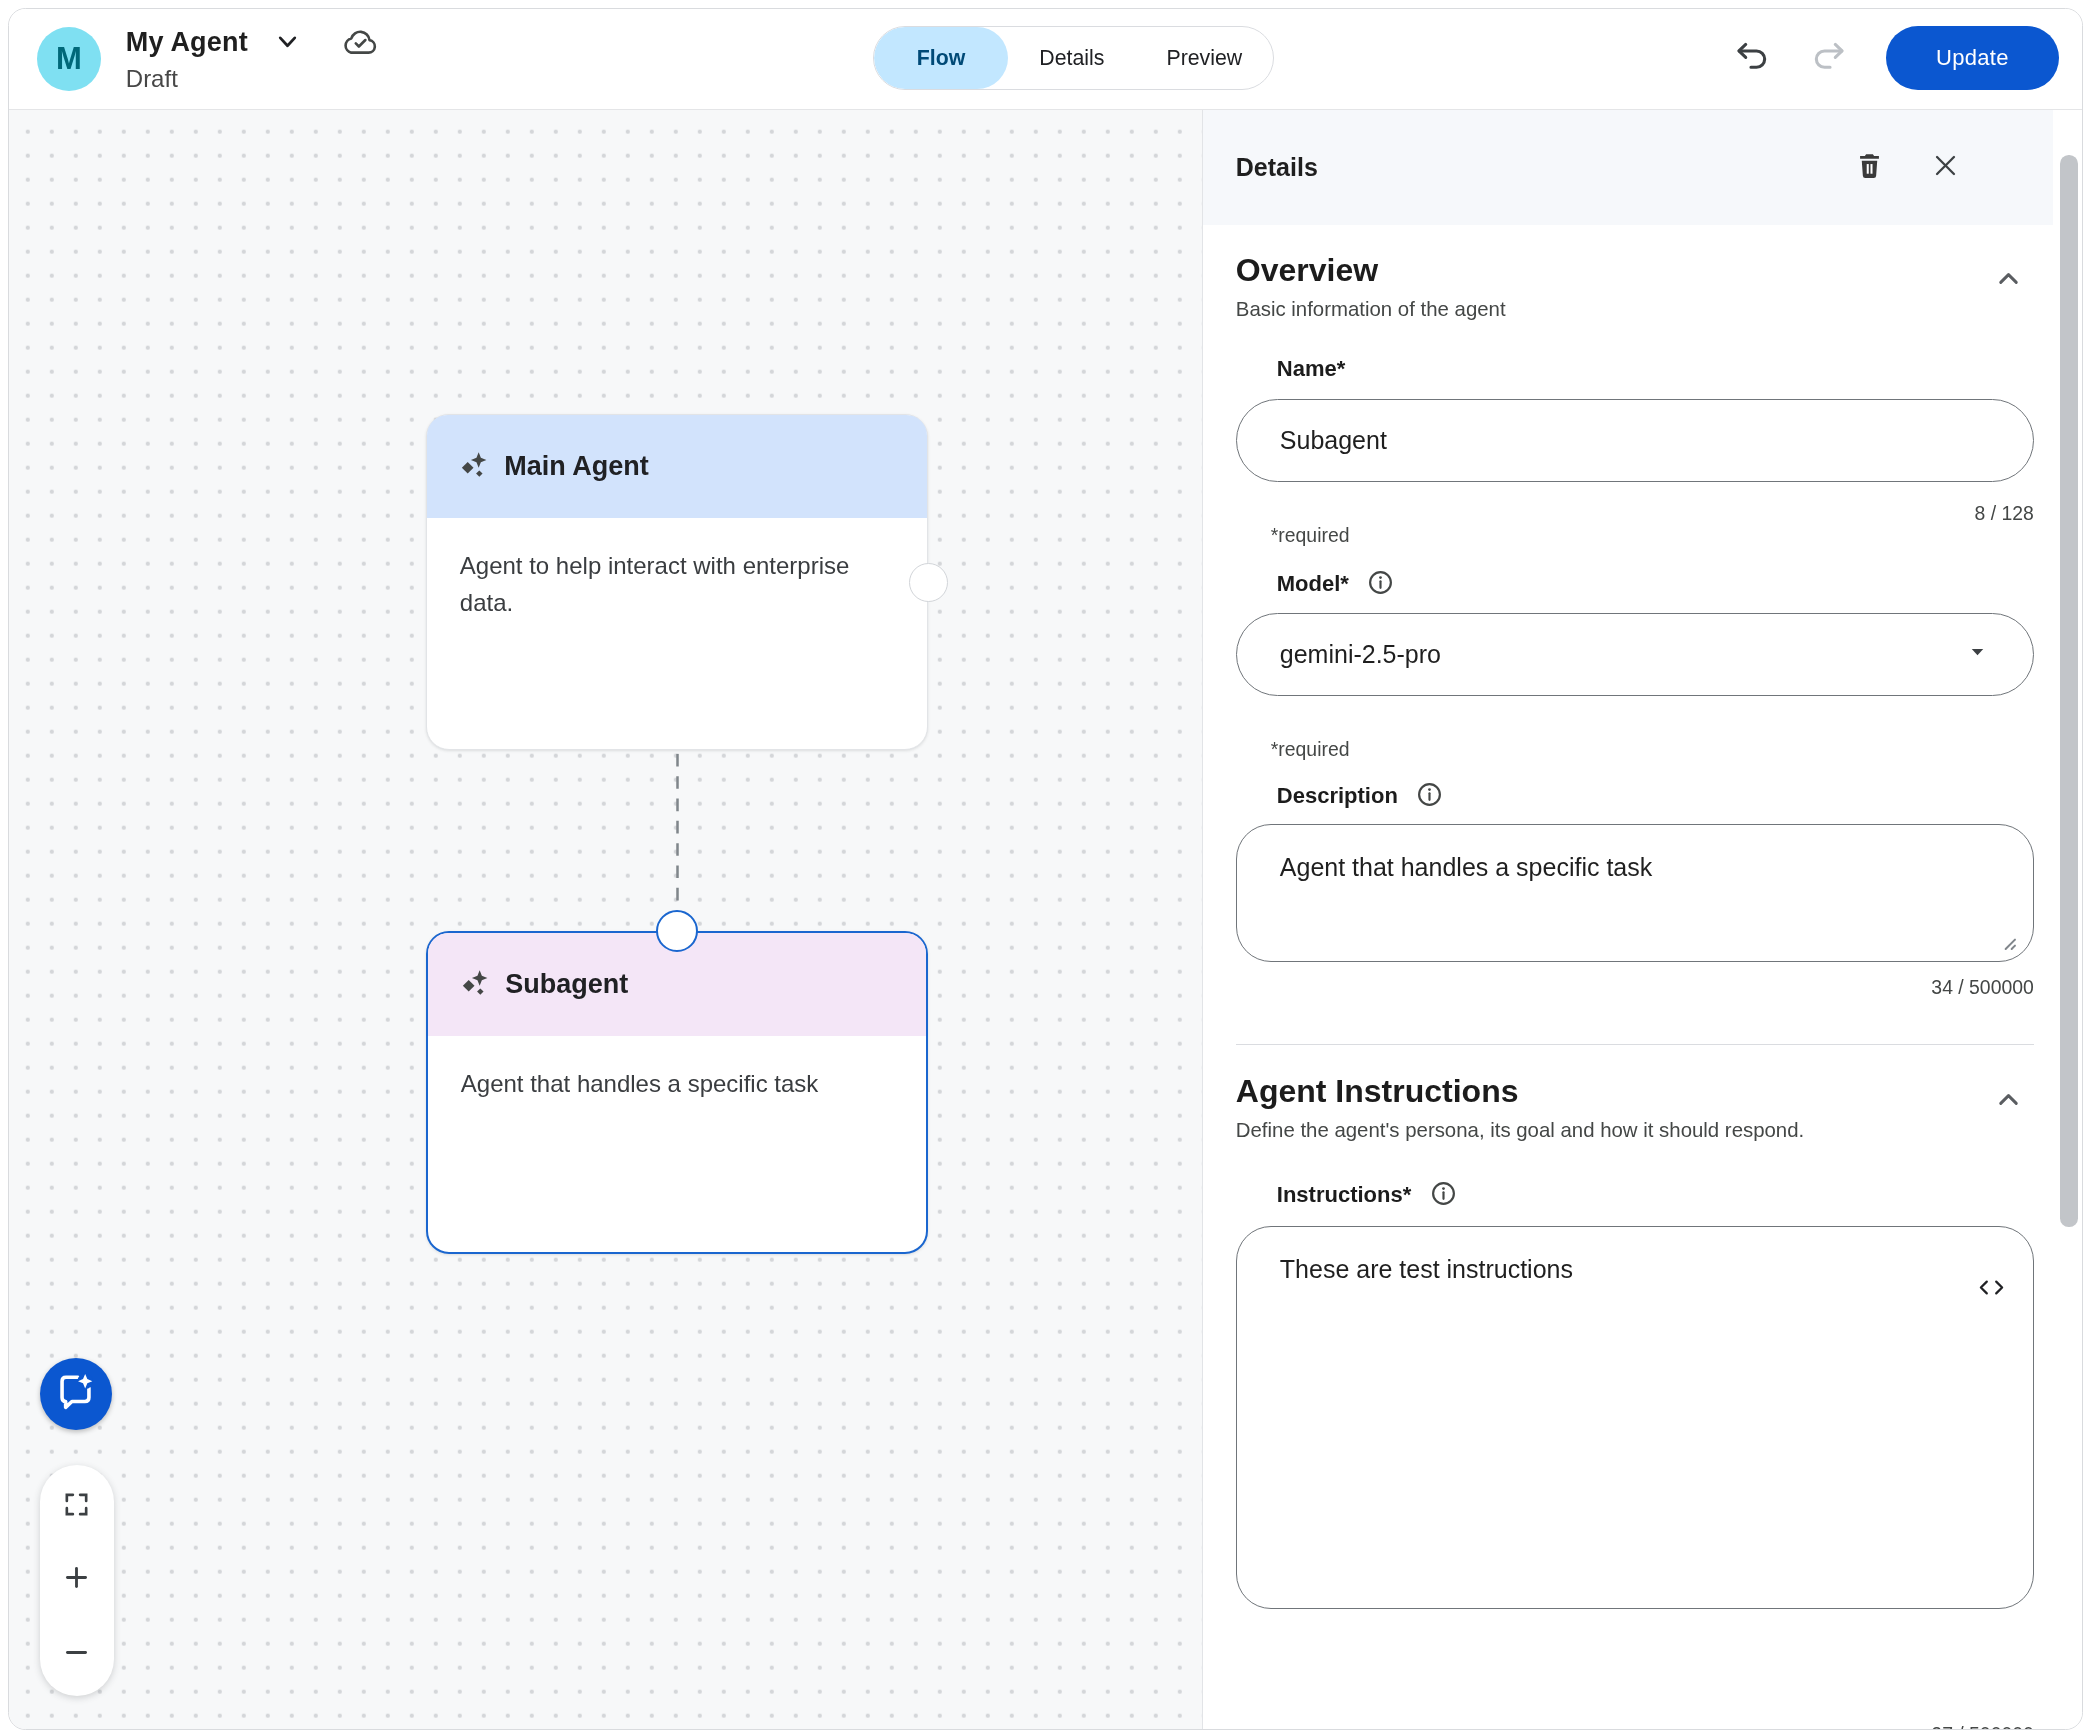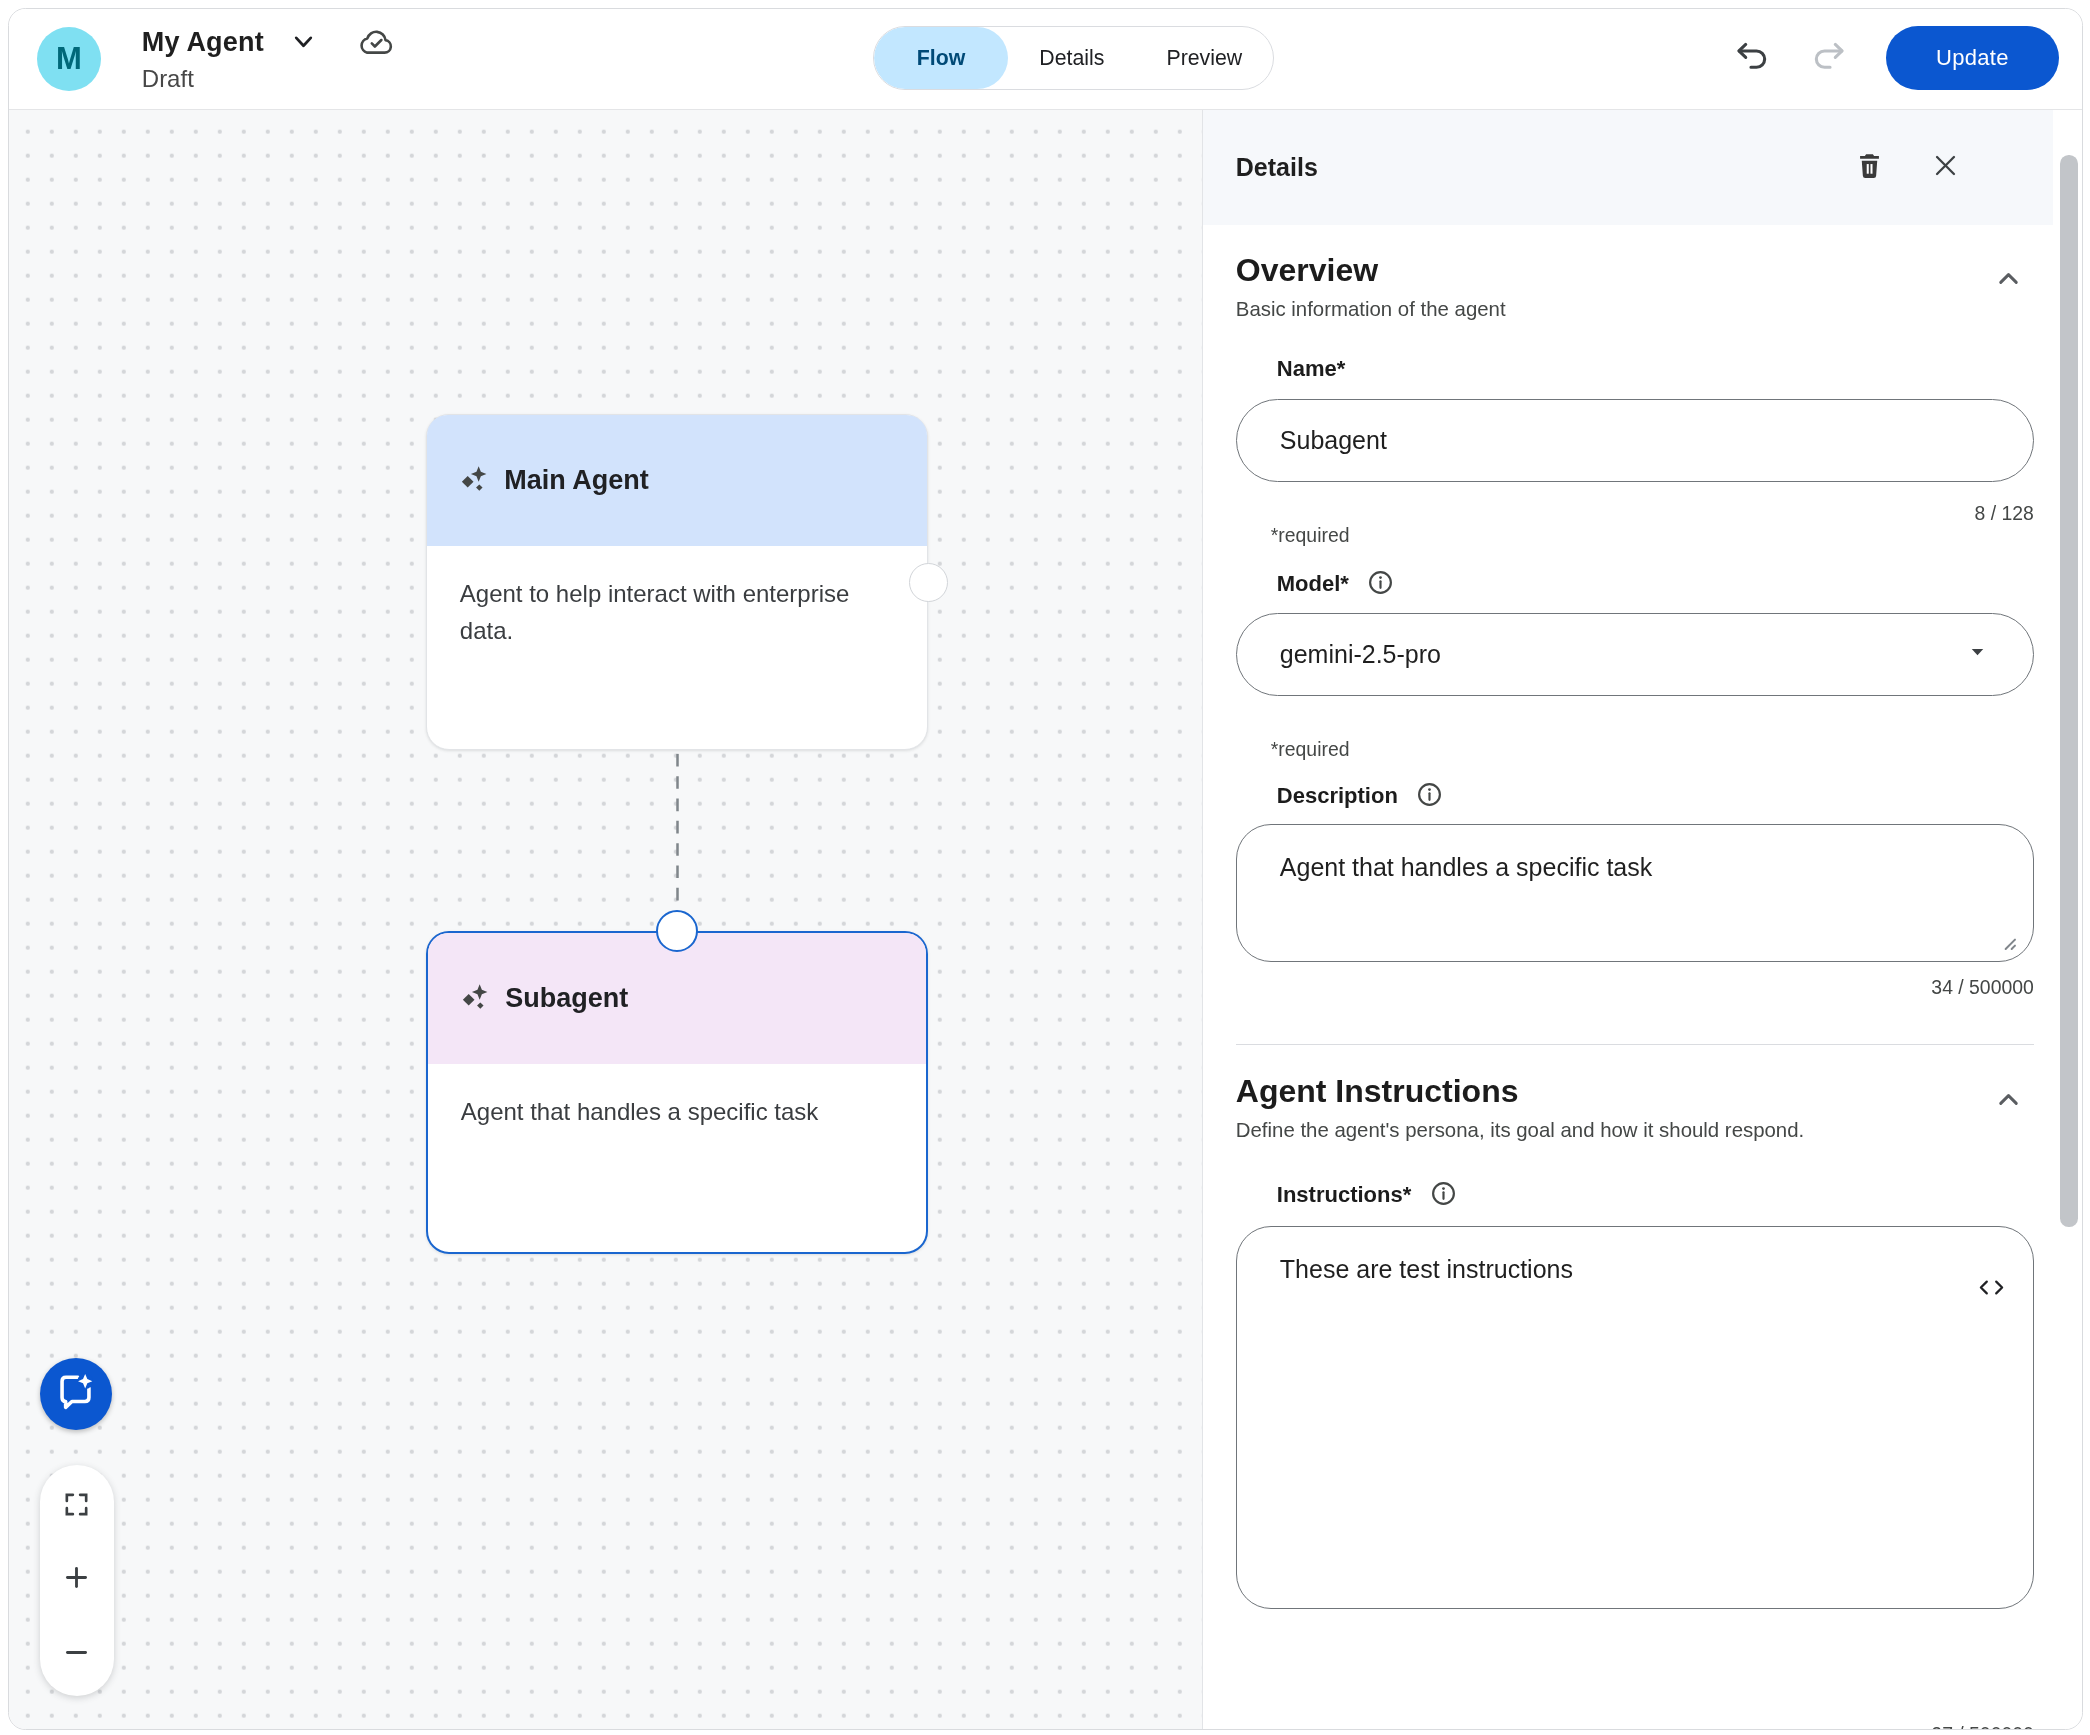--- a/index.html
+++ b/index.html
@@ -8,21 +8,21 @@
 
   .app-card{ position:absolute; left:7.8px; top:7.8px; width:2075px; height:1722px;
     background:#fff; border:1.9px solid #d9dbde; border-radius:17.5px; overflow:hidden; }
 
   
   .topbar{ position:absolute; left:0; top:0; right:0; height:101px; background:#fff;
     border-bottom:1px solid #e4e5e7; z-index:30; }
   .tb-left{ position:absolute; left:28px; top:15.5px; display:flex; align-items:center; }
   .avatar{ width:64px; height:64px; border-radius:50%; background:#7fe0f2; color:#006879;
     display:flex; align-items:center; justify-content:center; font-size:31px; font-weight:700; }
-  .tb-title-block{ margin-left:41px; }
+  .tb-title-block{ margin-left:25px; }
   .tb-title-row{ display:flex; align-items:center; gap:25px; }
   .tb-title{ font-size:27px; font-weight:700; color:#1f1f1f; letter-spacing:0.2px; }
   .icon-btn{ background:none; border:none; cursor:pointer; display:flex; align-items:center; justify-content:center; padding:0; }
   .tb-status{ font-size:24px; color:#474747; margin-top:3.9px; }
 
   .segmented{ position:absolute; left:864px; top:17.5px; height:64px; display:flex; align-items:stretch;
     background:#fff; border:1.9px solid #dadce0; border-radius:33px; overflow:hidden; }
   .segment{ display:flex; align-items:center; justify-content:center; font-size:21.3px; color:#202124;
     padding:0 31px; cursor:pointer; background:transparent; border:none; font-family:inherit; }
   .segment.active{ background:#c2e7ff; color:#004a77; font-weight:700; border-radius:33px; padding:0 43px; }
@@ -33,21 +33,21 @@
 
   
   .canvas{ position:absolute; left:0; top:101px; width:1193px; bottom:0; background:#f7f8f9;
     background-image:radial-gradient(circle, #d4d6d9 1.9px, transparent 2.3px);
     background-size:24px 24px; background-position:6.8px 9.7px; }
 
   .node{ position:absolute; width:502px; background:#fff; border-radius:23px;
     box-shadow:0 1px 2.9px rgba(60,64,67,.14); cursor:pointer; }
   .node-main{ left:417px; top:304px; height:336px; border:1.9px solid #e2e4e7; }
   .node-sub{ left:417px; top:821px; height:323px; border:2.9px solid #1a66cf; }
-  .node-header{ height:131px; border-radius:20.4px 20.4px 0 0; display:flex; align-items:center; padding:0 31px; gap:15.5px; }
+  .node-header{ height:103px; border-radius:20.4px 20.4px 0 0; display:flex; align-items:center; padding:0 31px; gap:15.5px; }
   .node-header-blue{ background:#d2e3fc; }
   .node-header-pink{ background:#f4e6f7; }
   .node-title{ font-size:27px; font-weight:600; color:#202124; }
   .node-body{ padding:29px 33px; font-size:24px; line-height:37px; color:#3a3d40; }
 
   .edge-line{ position:absolute; left:646px; top:640px; width:45px; height:163px; pointer-events:none; }
   .handle{ position:absolute; border-radius:50%; background:#fff; }
   .handle-out{ left:900px; top:453px; width:39px; height:39px; border:1.9px solid #d2d5d9; }
   .handle-in{ left:647px; top:800px; width:42px; height:42px; border:2.9px solid #1a66cf; z-index:5; }
 

